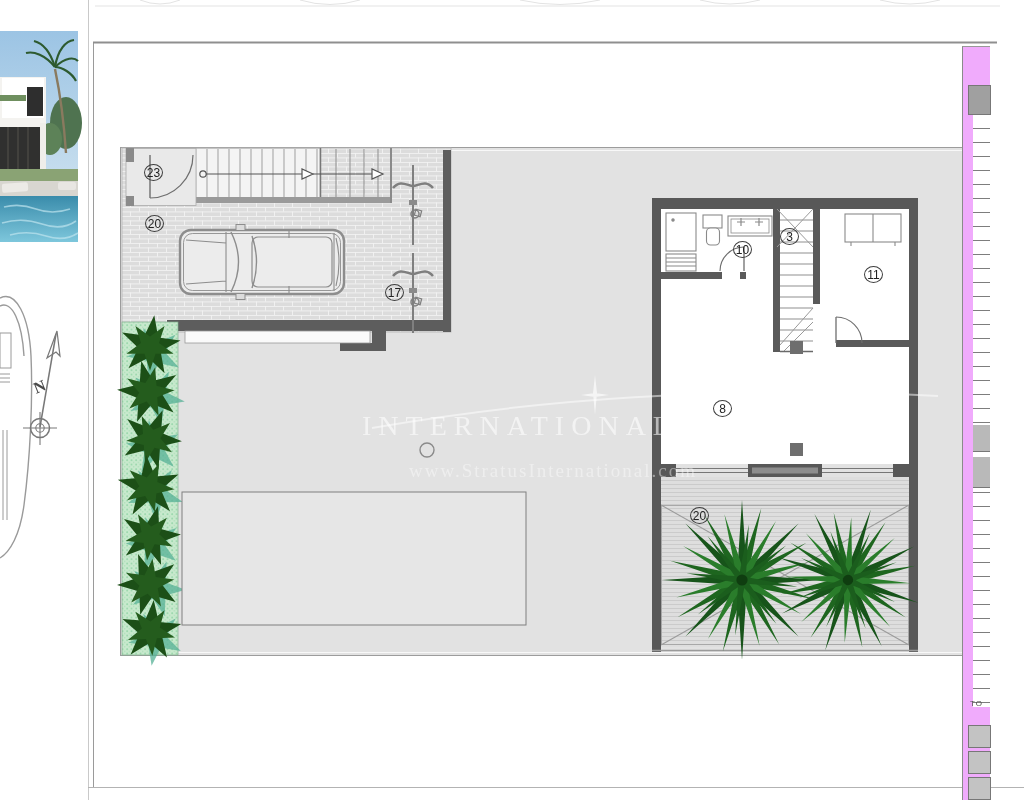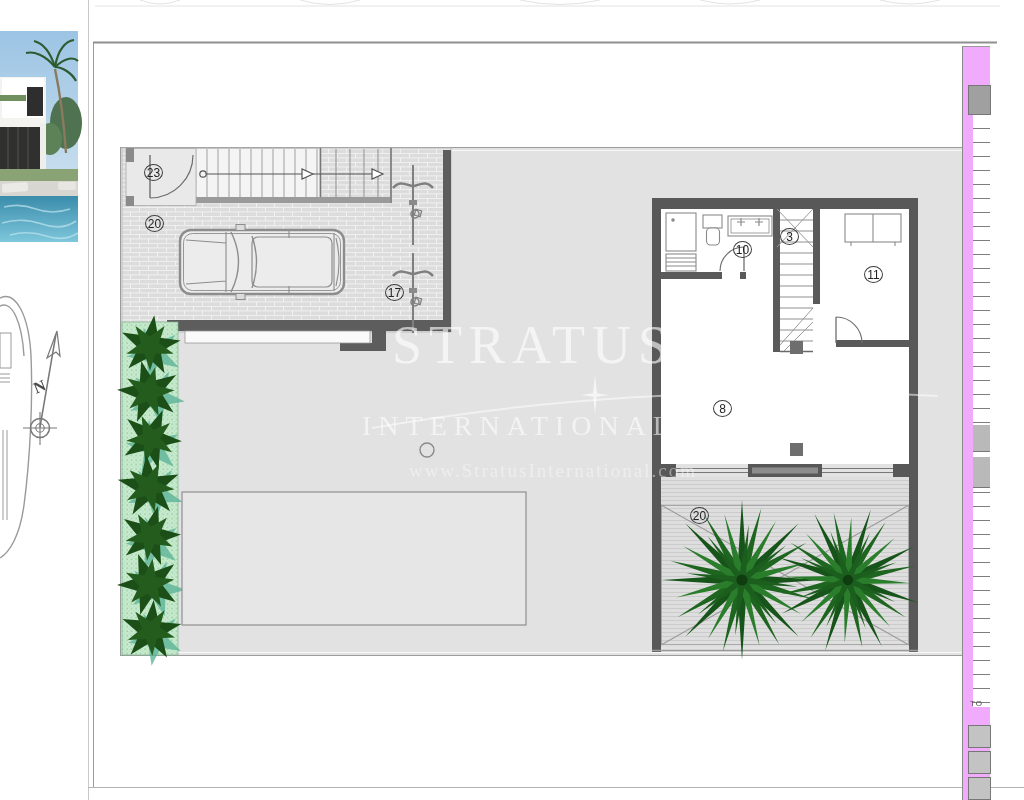--- a/index.html
+++ b/index.html
@@ -281,21 +281,20 @@
 
       <use href="#palm" transform="translate(742,580) scale(80)"></use>
       <use href="#palm" transform="translate(848,580) scale(74) rotate(18)"></use>
     </g>
   </svg>
 
   <svg class="abs" style="left:0;top:0;z-index:39" width="1024" height="800" viewBox="0 0 1024 800">
     <path d="M372,428 Q640,381 938,396" stroke="rgba(255,255,255,0.5)" stroke-width="2" fill="none"></path>
     <path d="M595,375 L597,393 L595,415 L593,393 Z M581,395 L595,393 L609,395 L595,397 Z" fill="rgba(255,255,255,0.65)"></path>
   </svg>
-  <div class="wm wm-stratus">STRATUS</div>
   <div class="wm wm-intl">INTERNATIONAL</div>
   <div class="wm wm-url">www.StratusInternational.com</div>
 
   <div class="bubble" style="left:144px;top:164px">23</div>
   <div class="bubble" style="left:145px;top:215px">20</div>
   <div class="bubble" style="left:385px;top:284px">17</div>
   <div class="bubble" style="left:733px;top:241px">10</div>
   <div class="bubble" style="left:780px;top:228px">3</div>
   <div class="bubble" style="left:864px;top:266px">11</div>
   <div class="bubble" style="left:713px;top:400px">8</div>

